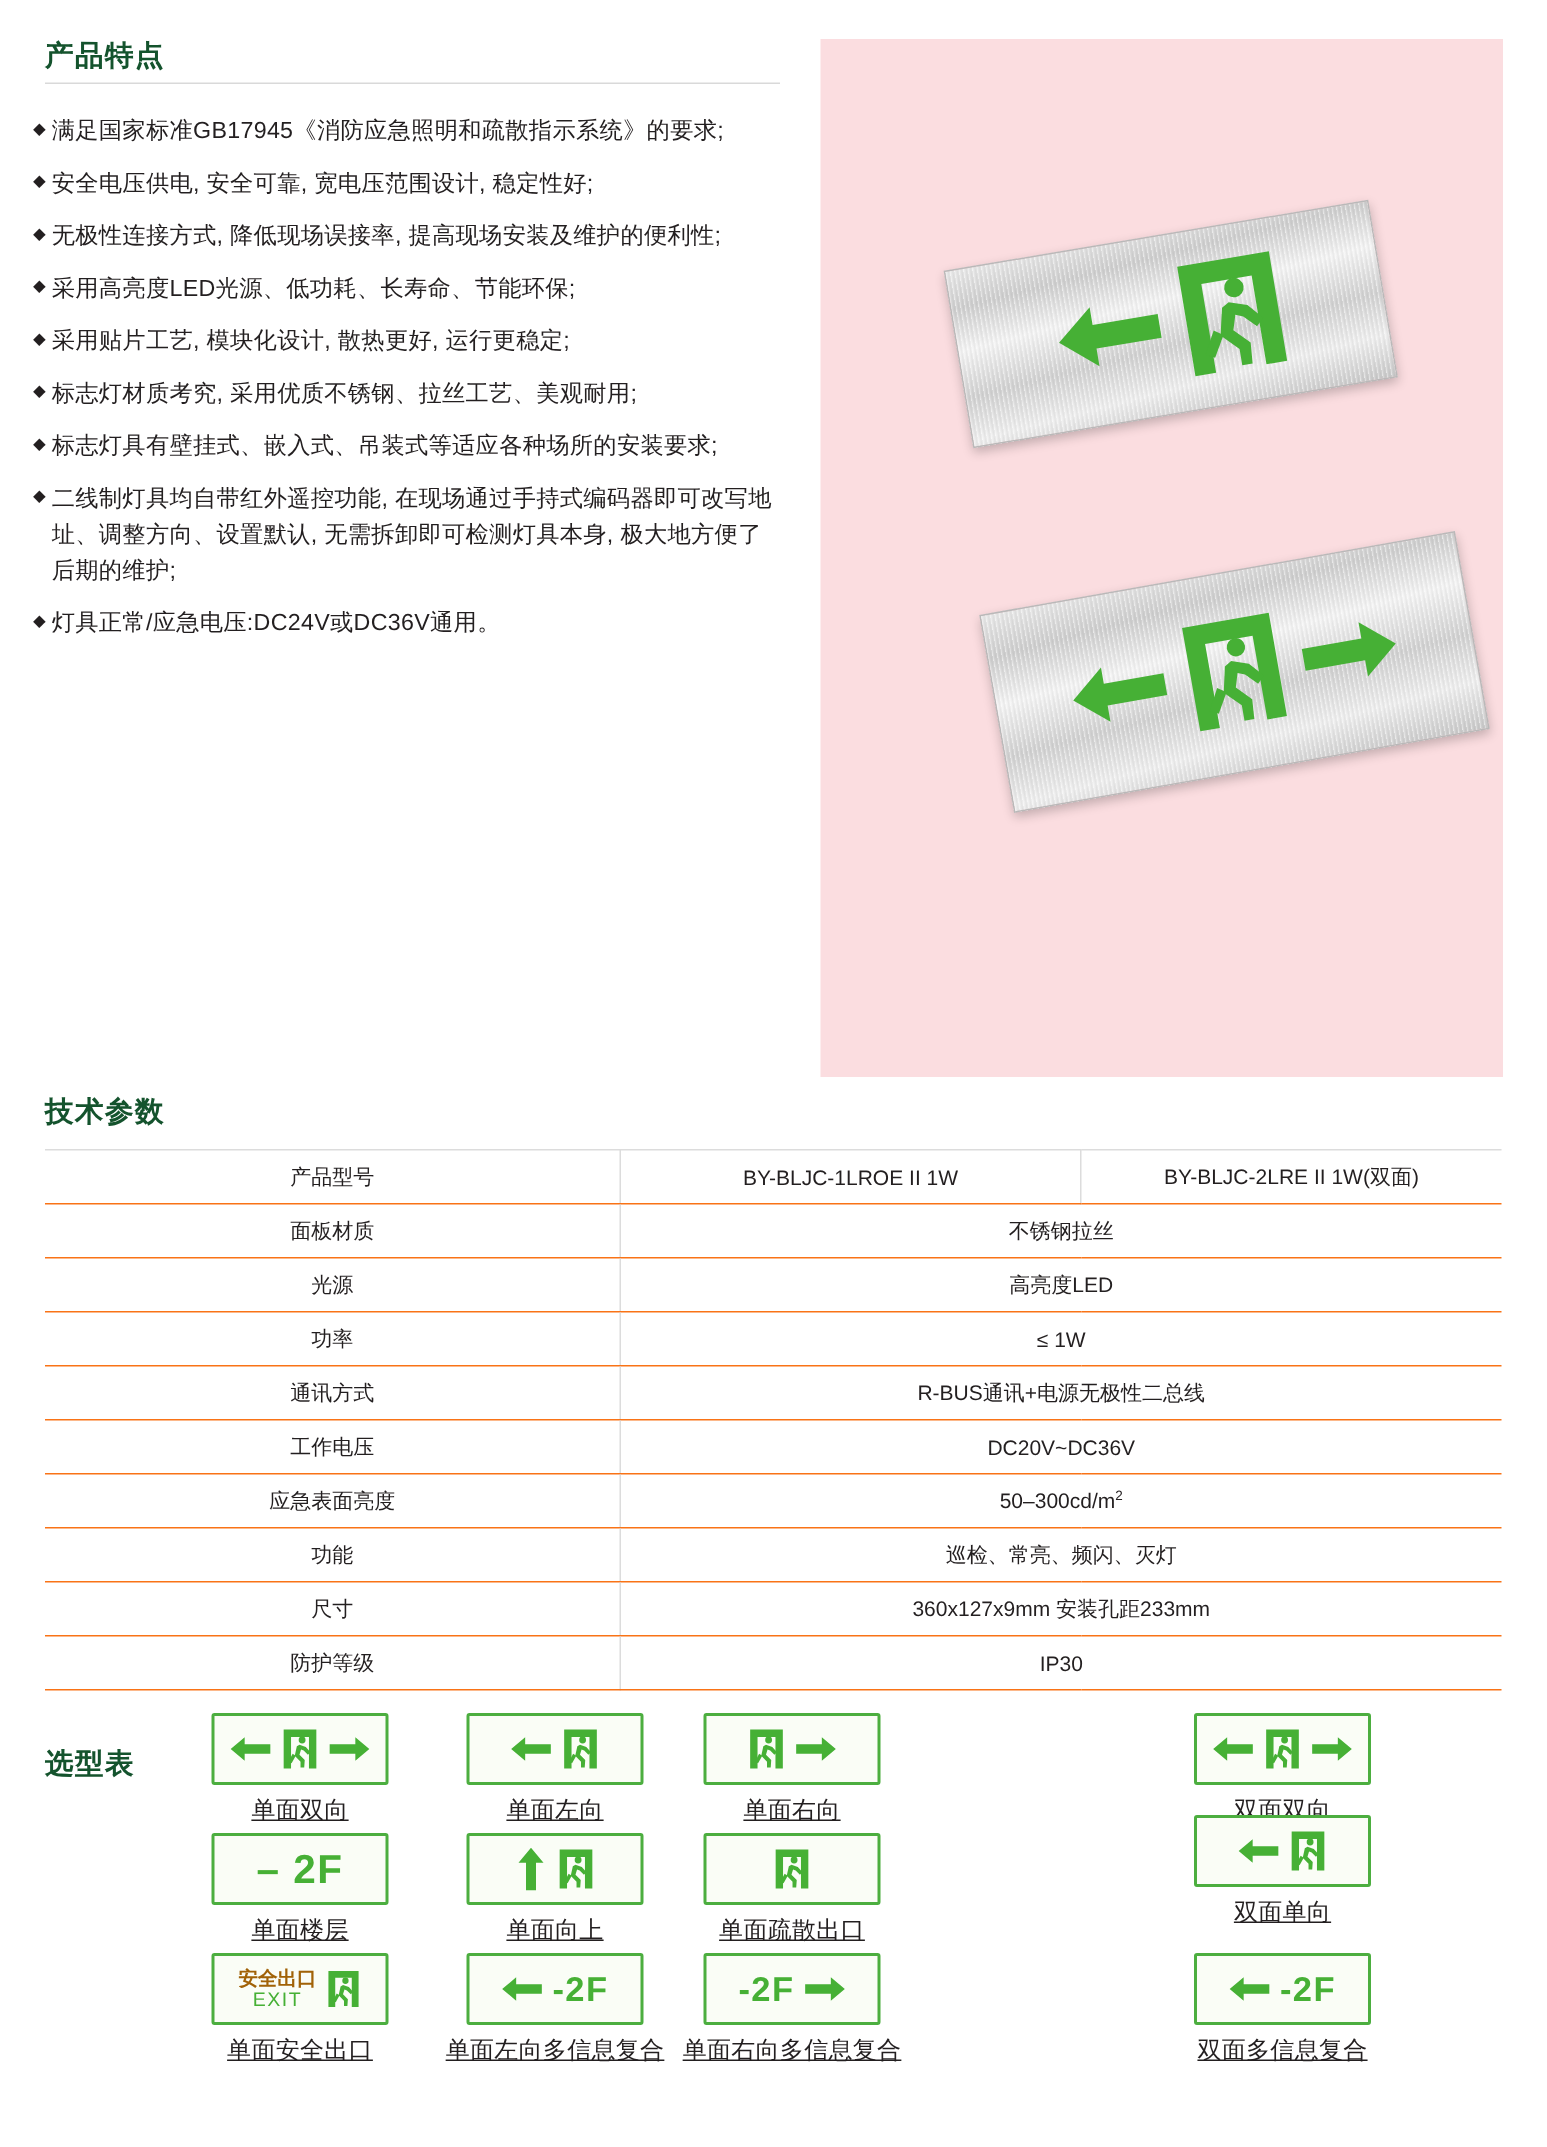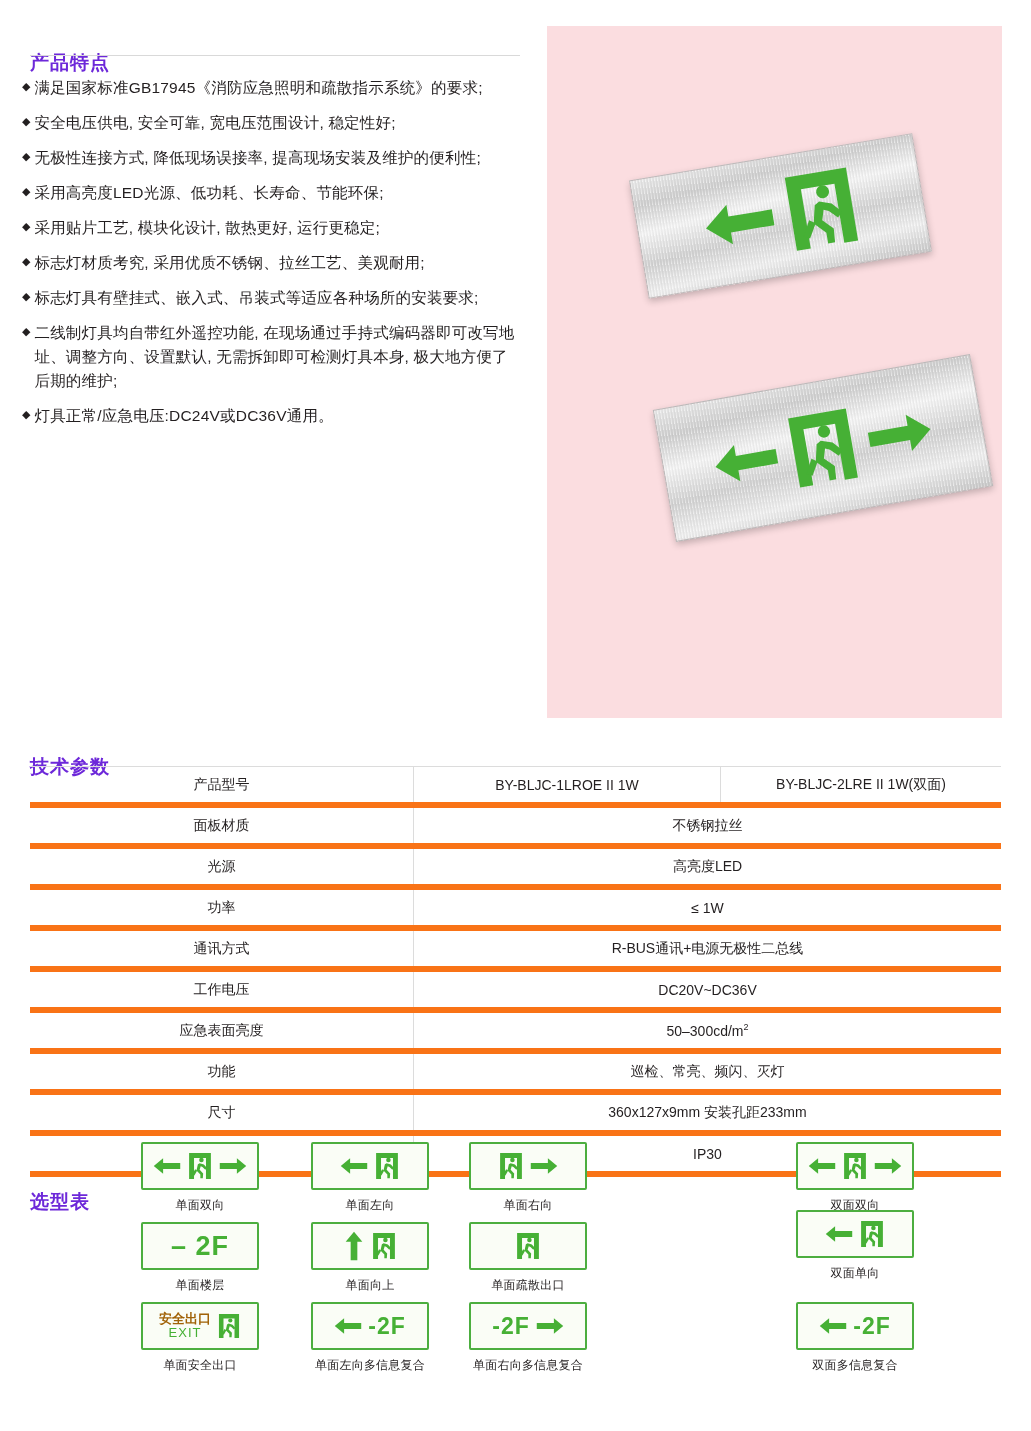--- a/index.html
+++ b/index.html
@@ -8,25 +8,24 @@
     background:#ffffff;
     font-family:"Liberation Sans","DejaVu Sans",sans-serif;
     color:#231f20;
     position:relative;
     overflow:hidden;
   }
   .page{position:relative;width:1031px;height:1431px;}
 
   
   .sec-title{
-    color:#6d28d9;
+    color:#14532d;
     font-size:19px;
     font-weight:bold;
     letter-spacing:1px;
-    margin-top:26px;
   }
   #features-title{position:absolute;left:30px;top:24px;}
   #features-rule{
     position:absolute;left:30px;top:55px;width:490px;height:1px;
     background:#d9d9d9;
   }
   #specs-title{position:absolute;left:30px;top:728px;}
   #selection-title{position:absolute;left:30px;top:1163px;}
 
   
@@ -83,21 +82,21 @@
   
   .g-green{fill:#46b035;}
 
   
   #spec-table{
     position:absolute;left:30px;top:766px;width:971px;
     border-collapse:collapse;
     font-size:14px;
   }
   #spec-table td{
-    border-bottom:6px solid #f97316;
+    border-bottom:1px solid #f97316;
     padding:7px 4px;
     text-align:center;
     color:#231f20;
     height:21px;
   }
   #spec-table tr td:first-child{
     width:375px;
     border-right:1px solid #dcdcdc;
   }
   #spec-table tr:first-child td{border-top:1px solid #dcdcdc;}
@@ -114,24 +113,25 @@
     border:2px solid #4cae3f;
     background:#fafdf6;
     border-radius:2px;
     display:flex;align-items:center;justify-content:center;
     gap:6px;
     box-sizing:border-box;
     margin:0 auto;
   }
   .cap{
     margin-top:7px;
-    font-size:12px;
+    font-size:16px;
     color:#231f20;
     letter-spacing:.2px;
     white-space:nowrap;
+    text-decoration:underline;
   }
   .txt2f{
     color:#46b035;font-weight:bold;font-size:27px;letter-spacing:1px;
     font-family:"Liberation Sans",sans-serif;
   }
   .txt2f.small{font-size:23px;}
   .exit-cn{color:#a16207;font-size:13px;font-weight:bold;line-height:1.1;}
   .exit-en{color:#46b035;font-size:13px;letter-spacing:1px;line-height:1.1;}
   .exit-box{display:flex;flex-direction:column;align-items:center;justify-content:center;}
 </style>

